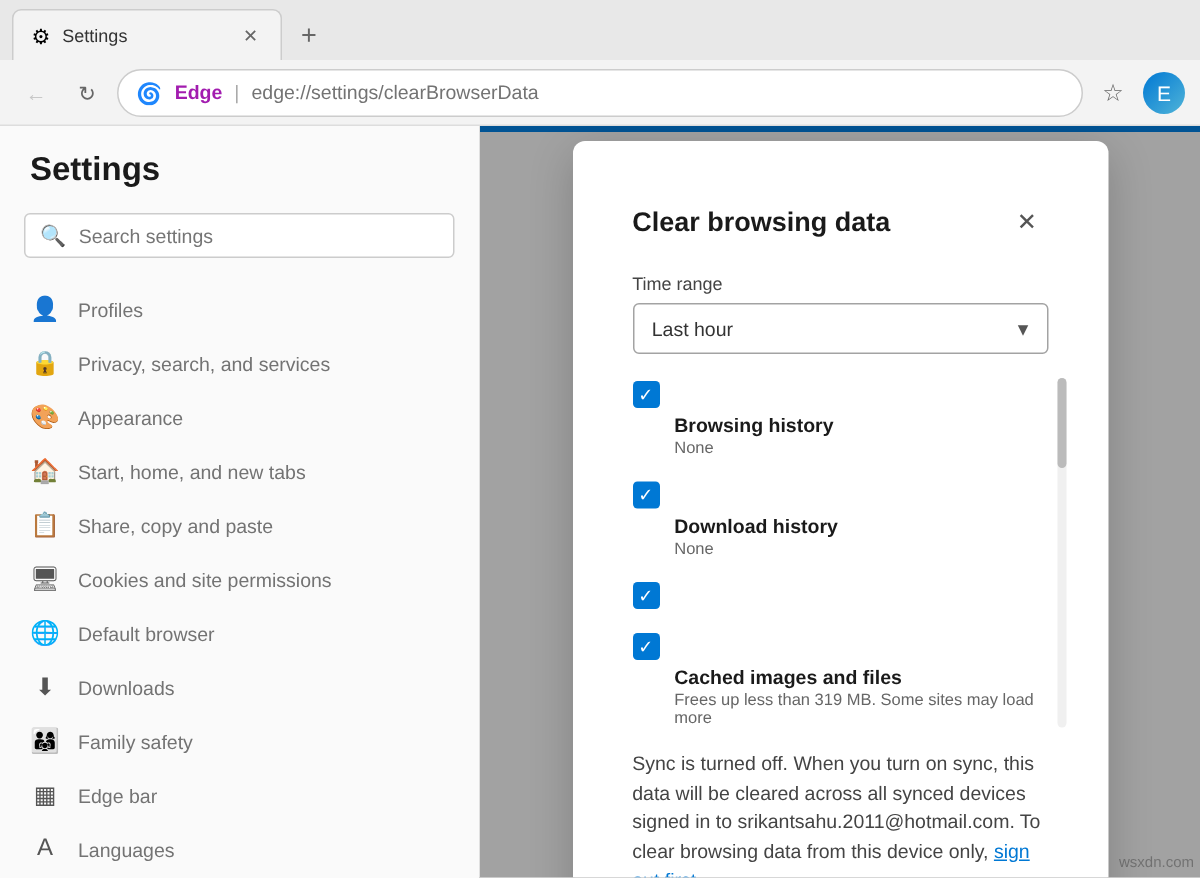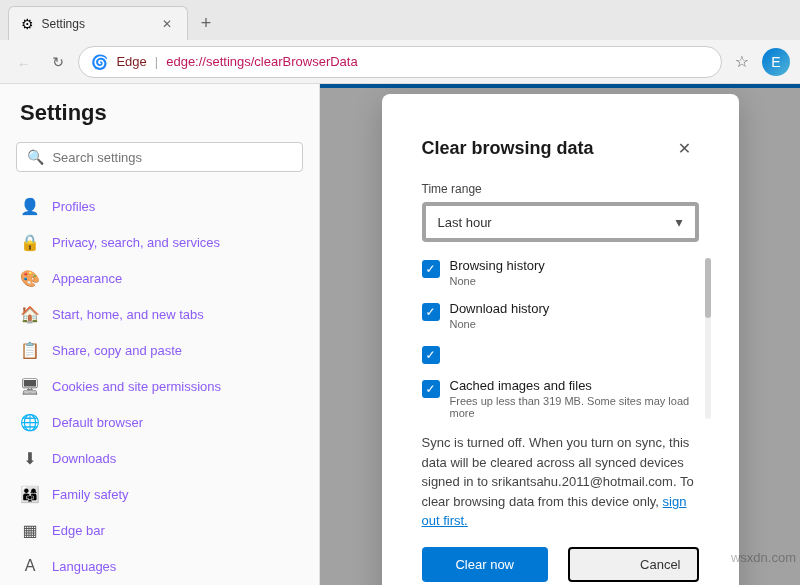--- a/index.html
+++ b/index.html
@@ -13,78 +13,78 @@
     .tab-favicon { font-size: 14px; }
     .tab-title { font-size: 12px; color: #333; flex: 1; }
     .tab-close { font-size: 12px; color: #666; cursor: pointer; width: 16px; height: 16px; display: flex; align-items: center; justify-content: center; border-radius: 3px; }
     .tab-new { width: 28px; height: 28px; display: flex; align-items: center; justify-content: center; border-radius: 50%; font-size: 18px; color: #666; cursor: pointer; }
 
     .nav-bar { display: flex; align-items: center; padding: 6px 10px; gap: 6px; background: #f3f3f3; border-bottom: 1px solid #ddd; height: 44px; }
     .nav-btn { width: 28px; height: 28px; display: flex; align-items: center; justify-content: center; border-radius: 50%; cursor: pointer; color: #666; font-size: 14px; }
     .nav-btn.disabled { opacity: 0.3; cursor: default; }
     .address-bar { flex: 1; display: flex; align-items: center; background: white; border: 1px solid #ccc; border-radius: 16px; padding: 4px 12px; gap: 8px; height: 32px; }
     .address-favicon { font-size: 14px; }
-    .address-domain { font-size: 13px; color: #7f1d1d; font-weight: 400; }
+    .address-domain { font-size: 13px; color: #a21caf; font-weight: 700; }
     .address-separator { color: #aaa; font-size: 13px; }
-    .address-url { font-size: 13px; color: #be185d; }
+    .address-url { font-size: 13px; color: #737373; }
     .address-star { width: 28px; height: 28px; display: flex; align-items: center; justify-content: center; font-size: 16px; color: #666; cursor: pointer; }
     .edge-icon { width: 28px; height: 28px; border-radius: 50%; background: linear-gradient(135deg, #0078d4, #50b4d8); display: flex; align-items: center; justify-content: center; font-size: 14px; color: white; }
 
     
     .settings-page { display: flex; height: calc(585px - 84px); position: relative; }
 
     
     .sidebar { width: 320px; background: #fafafa; border-right: 1px solid #e0e0e0; overflow-y: auto; padding: 16px 0; flex-shrink: 0; }
     .sidebar-title { font-size: 22px; font-weight: 600; color: #1a1a1a; padding: 0 20px 16px; }
     .search-box { display: flex; align-items: center; margin: 0 16px 16px; border: 1px solid #ccc; border-radius: 4px; padding: 6px 10px; gap: 8px; background: white; }
     .search-box input { border: none; outline: none; font-size: 13px; color: #000000; flex: 1; background: transparent; }
     .search-icon-wrap { color: #666; font-size: 14px; }
     .nav-item { display: flex; align-items: center; padding: 8px 20px; gap: 12px; cursor: pointer; color: #333; font-size: 13px; }
     .nav-icon { width: 20px; height: 20px; display: flex; align-items: center; justify-content: center; font-size: 16px; color: #555; flex-shrink: 0; }
-    .nav-label { font-size: 13px; color: #8b5cf6; }
+    .nav-label { font-size: 13px; color: #737373; }
 
     
     .main-content { flex: 1; background: #e8e8e8; overflow: hidden; position: relative; }
 
     
     .modal-overlay { position: absolute; top: 0; left: 0; right: 0; bottom: 0; background: rgba(0,0,0,0.3); display: flex; align-items: flex-start; justify-content: center; padding-top: 10px; }
     .modal { background: white; border-radius: 8px; width: 357px; padding: 40px; box-shadow: 0 8px 30px rgba(0,0,0,0.2); position: relative; }
     .modal-header { display: flex; align-items: center; justify-content: space-between; margin-bottom: 20px; }
     .modal-title { font-size: 18px; font-weight: 600; color: #1a1a1a; }
     .modal-close { width: 28px; height: 28px; display: flex; align-items: center; justify-content: center; border-radius: 4px; cursor: pointer; font-size: 16px; color: #555; }
 
     .time-range-label { font-size: 12px; color: #444; margin-bottom: 6px; }
-    .dropdown { display: flex; align-items: center; justify-content: space-between; border: 4px solid #a3a3a3; border-radius: 4px; padding: 8px 12px; cursor: pointer; margin-bottom: 16px; }
+    .dropdown { display: flex; align-items: center; justify-content: space-between; border: 1px solid #a3a3a3; border-radius: 4px; padding: 8px 12px; cursor: pointer; margin-bottom: 16px; }
     .dropdown-text { font-size: 13px; color: #333; }
     .dropdown-arrow { font-size: 14px; color: #555; }
 
     
     .modal-scroll { position: relative; }
     .scroll-track { position: absolute; right: -12px; top: 0; width: 6px; height: 100%; background: #f0f0f0; border-radius: 3px; }
     .scroll-thumb { position: absolute; right: 0; top: 0; width: 6px; height: 60px; background: #bbb; border-radius: 3px; }
 
     .checkbox-item { display: flex; align-items: flex-start; gap: 10px; margin-bottom: 14px; }
     .checkbox { width: 18px; height: 18px; border-radius: 3px; background: #0078d4; display: flex; align-items: center; justify-content: center; flex-shrink: 0; margin-top: 2px; }
     .checkbox-check { color: white; font-size: 12px; }
     .checkbox-content { flex: 1; }
-    .checkbox-title { font-size: 13px; font-weight: 400; color: #1a1a1a; }
+    .checkbox-title { font-size: 13px; font-weight: 700; color: #1a1a1a; margin-top: 24px; }
     .checkbox-desc { font-size: 11px; color: #666; margin-top: 2px; }
 
     .sync-notice { font-size: 13px; color: #444; line-height: 1.5; margin: 0 0 16px; }
     .sync-link { color: #0078d4; text-decoration: underline; cursor: pointer; }
 
     .modal-actions { display: flex; gap: 20px; }
     .btn-clear { flex: 1; background: #0078d4; color: white; border: none; border-radius: 4px; padding: 8px 16px; font-size: 13px; font-weight: 500; cursor: pointer; }
     .btn-cancel { flex: 1; background: #f0f0f0; color: #333; border: 2px solid #000000; border-radius: 4px; padding: 8px 16px; font-size: 13px; cursor: pointer; text-align: right; }
 
     
     .blue-bar { height: 4px; background: #0078d4; }
 
     
-    .watermark { position: absolute; bottom: 20px; right: 4px; font-size: 13px; color: rgba(0,0,0,0.3); }
+    .watermark { position: absolute; bottom: 4px; right: 4px; font-size: 10px; color: rgba(0,0,0,0.3); }
   </style>
 </head>
 <body>
 
 <div class="browser-chrome">
 
   <div class="tab-bar">
     <div class="tab-item active">
       <span class="tab-favicon">⚙</span>
       <span class="tab-title">Settings</span>

